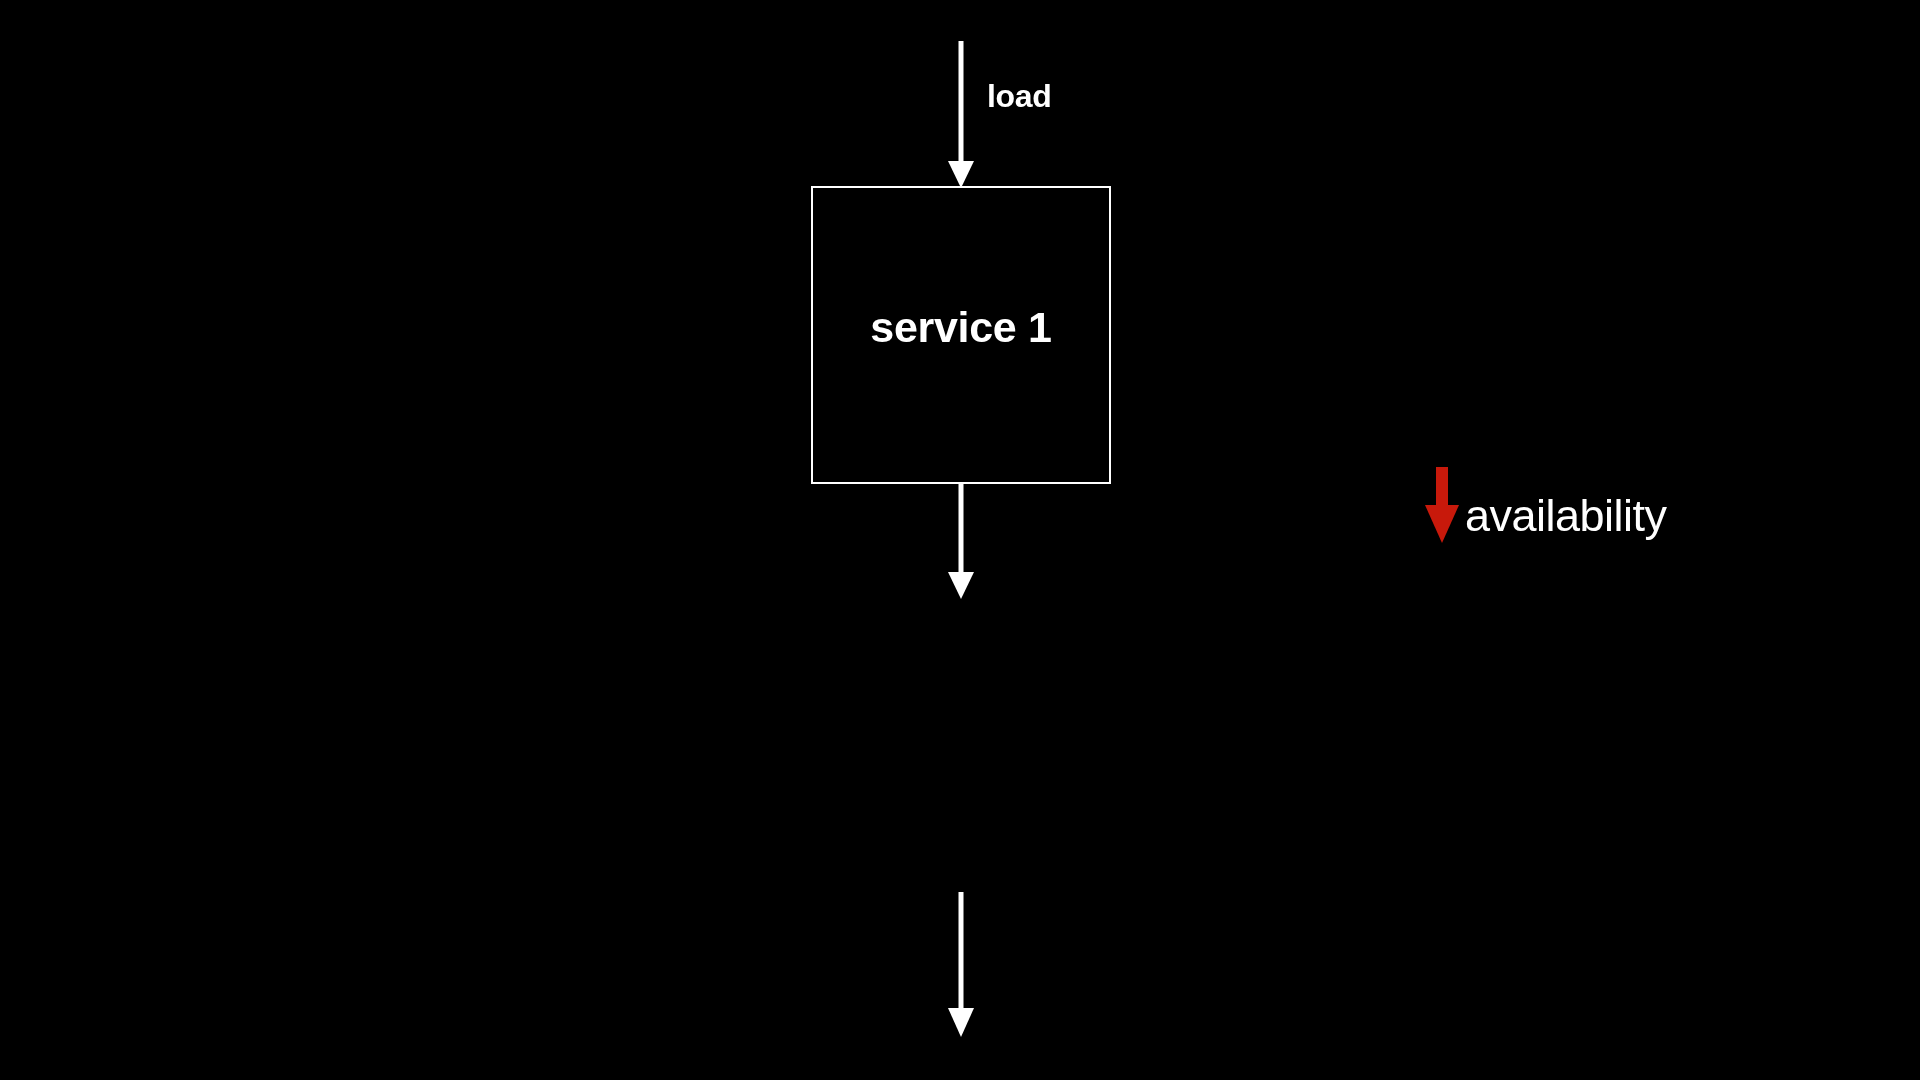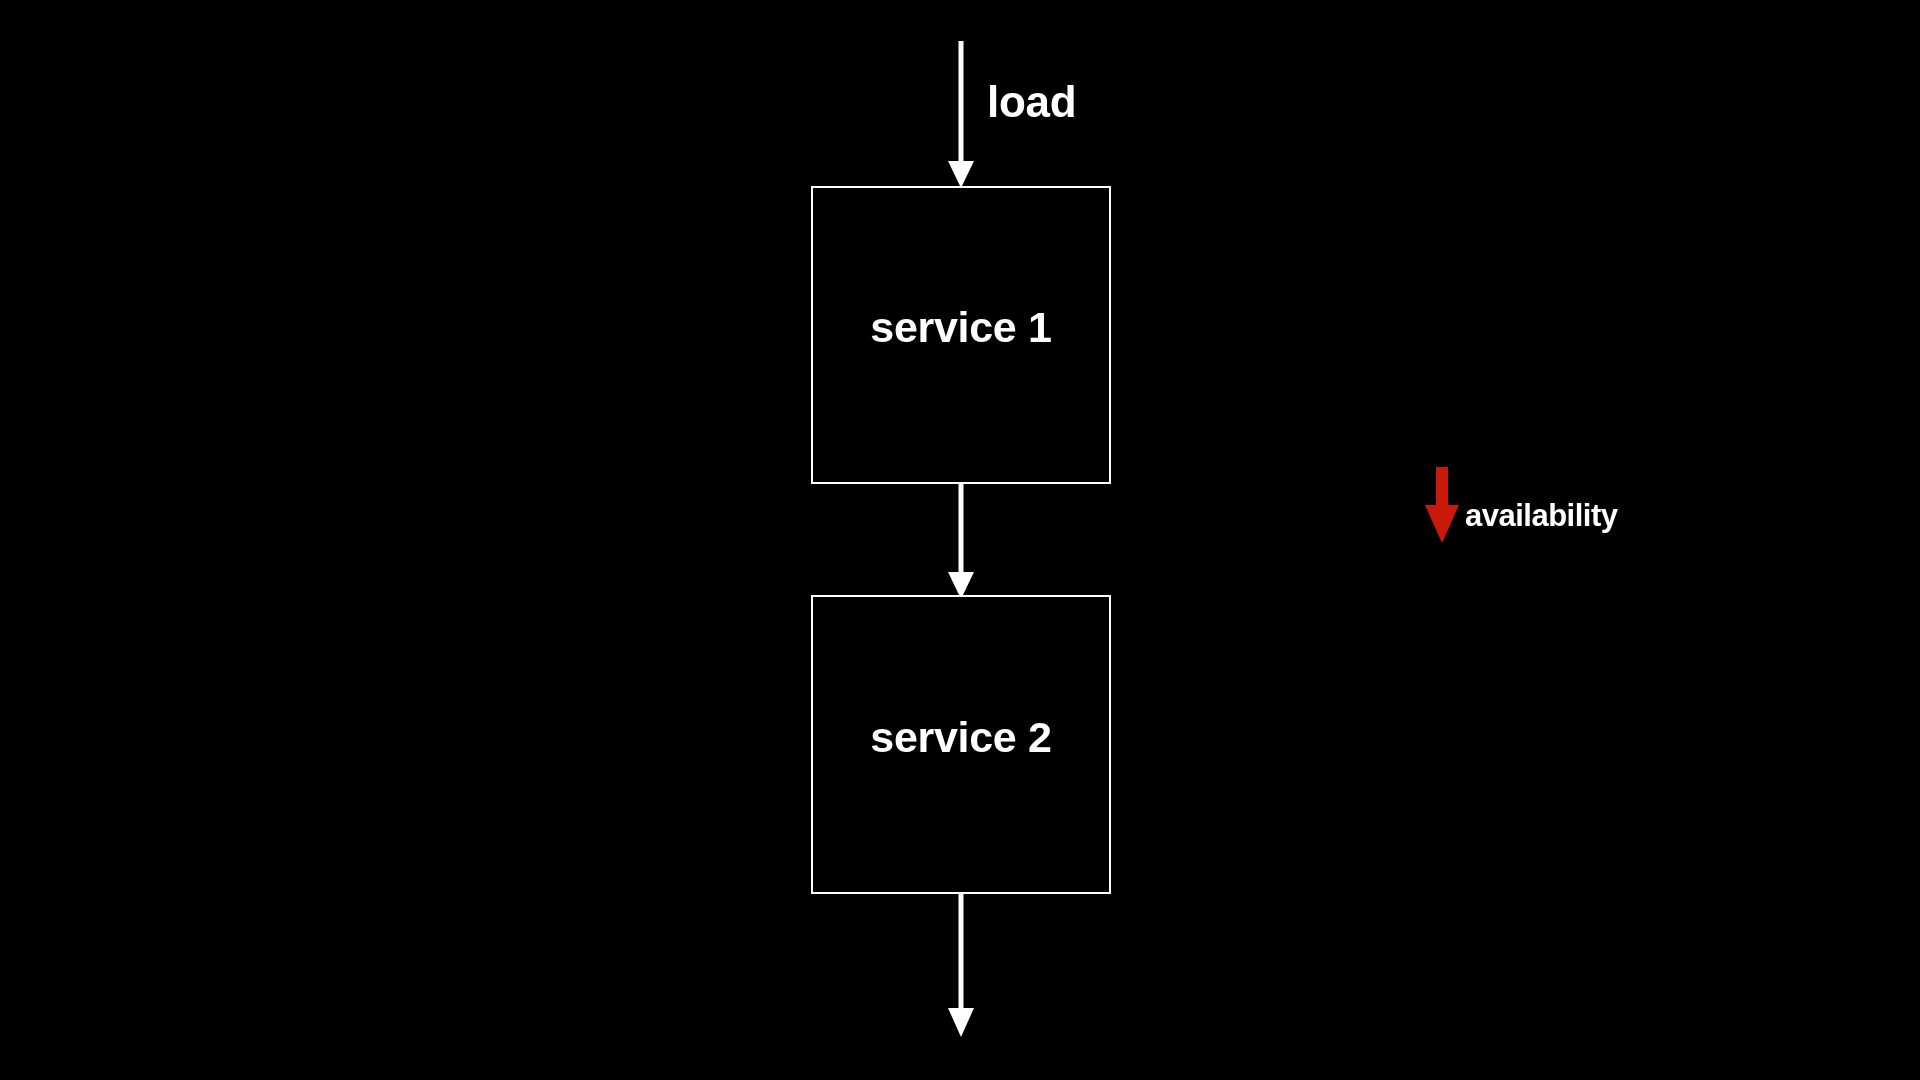--- a/index.html
+++ b/index.html
@@ -57,21 +57,21 @@
     position: absolute;
     color: #ffffff;
     font-weight: 700;
     line-height: 1;
     white-space: nowrap;
     user-select: none;
   }
   #load-label {
     left: 987px;
     top: 80px;
-    font-size: 44px;
+    font-size: 32px;
     letter-spacing: -0.3px;
   }
 
   
   #annotation-block {
     position: absolute;
     left: 1409px;
     top: 432px;
     width: 420px;
   }
@@ -94,22 +94,22 @@
     width: 34px;
     height: 76px;
     flex: 0 0 auto;
     margin-left: 16px;
     margin-right: 6px;
     position: relative;
     top: 2px;
   }
   #availability-label {
     color: #ffffff;
-    font-size: 31px;
-    font-weight: 700;
+    font-size: 45px;
+    font-weight: 400;
     line-height: 1;
     letter-spacing: -0.5px;
     user-select: none;
     margin-top: 24px;
   }
 </style>
 </head>
 <body>
 
 <div id="canvas">
@@ -123,23 +123,20 @@
 
   <div id="service-box-1" class="service-box">
     <span class="box-label">service 1</span>
   </div>
 
   <svg id="arrow-between" class="flow-arrow" viewBox="0 0 32 117" preserveAspectRatio="none">
     <rect x="13.5" y="0" width="5" height="92" fill="#ffffff"></rect>
     <polygon points="3,90 29,90 16,117" fill="#ffffff"></polygon>
   </svg>
 
-  <div id="service-box-2" class="service-box">
-    <span class="box-label">service 2</span>
-  </div>
 
   <svg id="arrow-out" class="flow-arrow" viewBox="0 0 32 145" preserveAspectRatio="none">
     <rect x="13.5" y="0" width="5" height="118" fill="#ffffff"></rect>
     <polygon points="3,116 29,116 16,145" fill="#ffffff"></polygon>
   </svg>
 
   <div id="annotation-block">
 
 
     <div id="availability-line">

